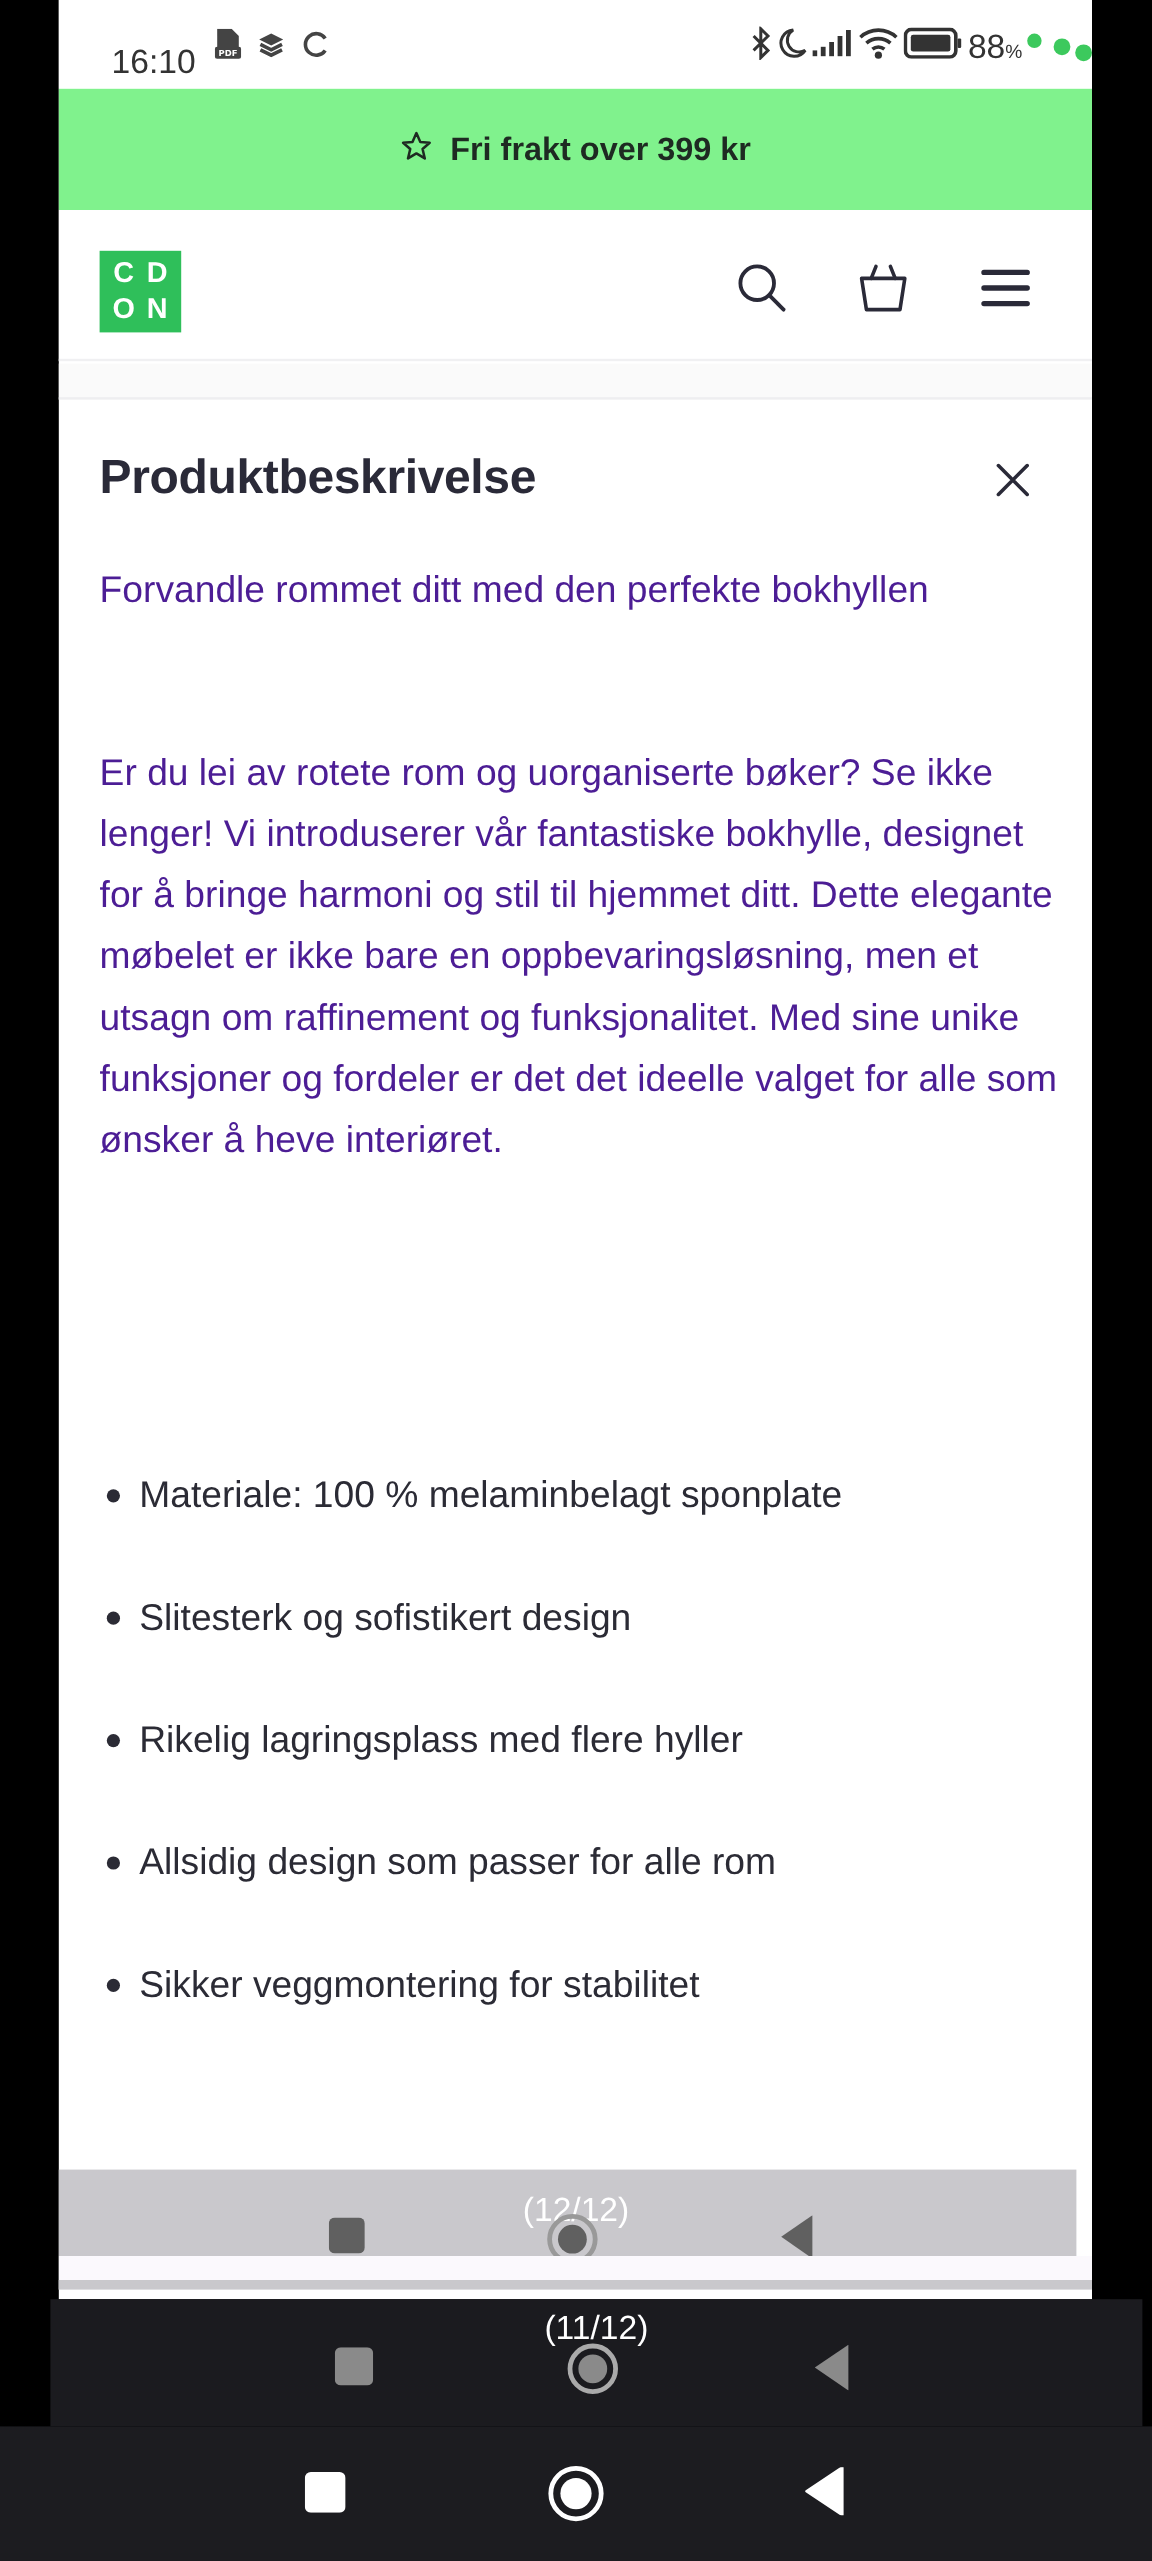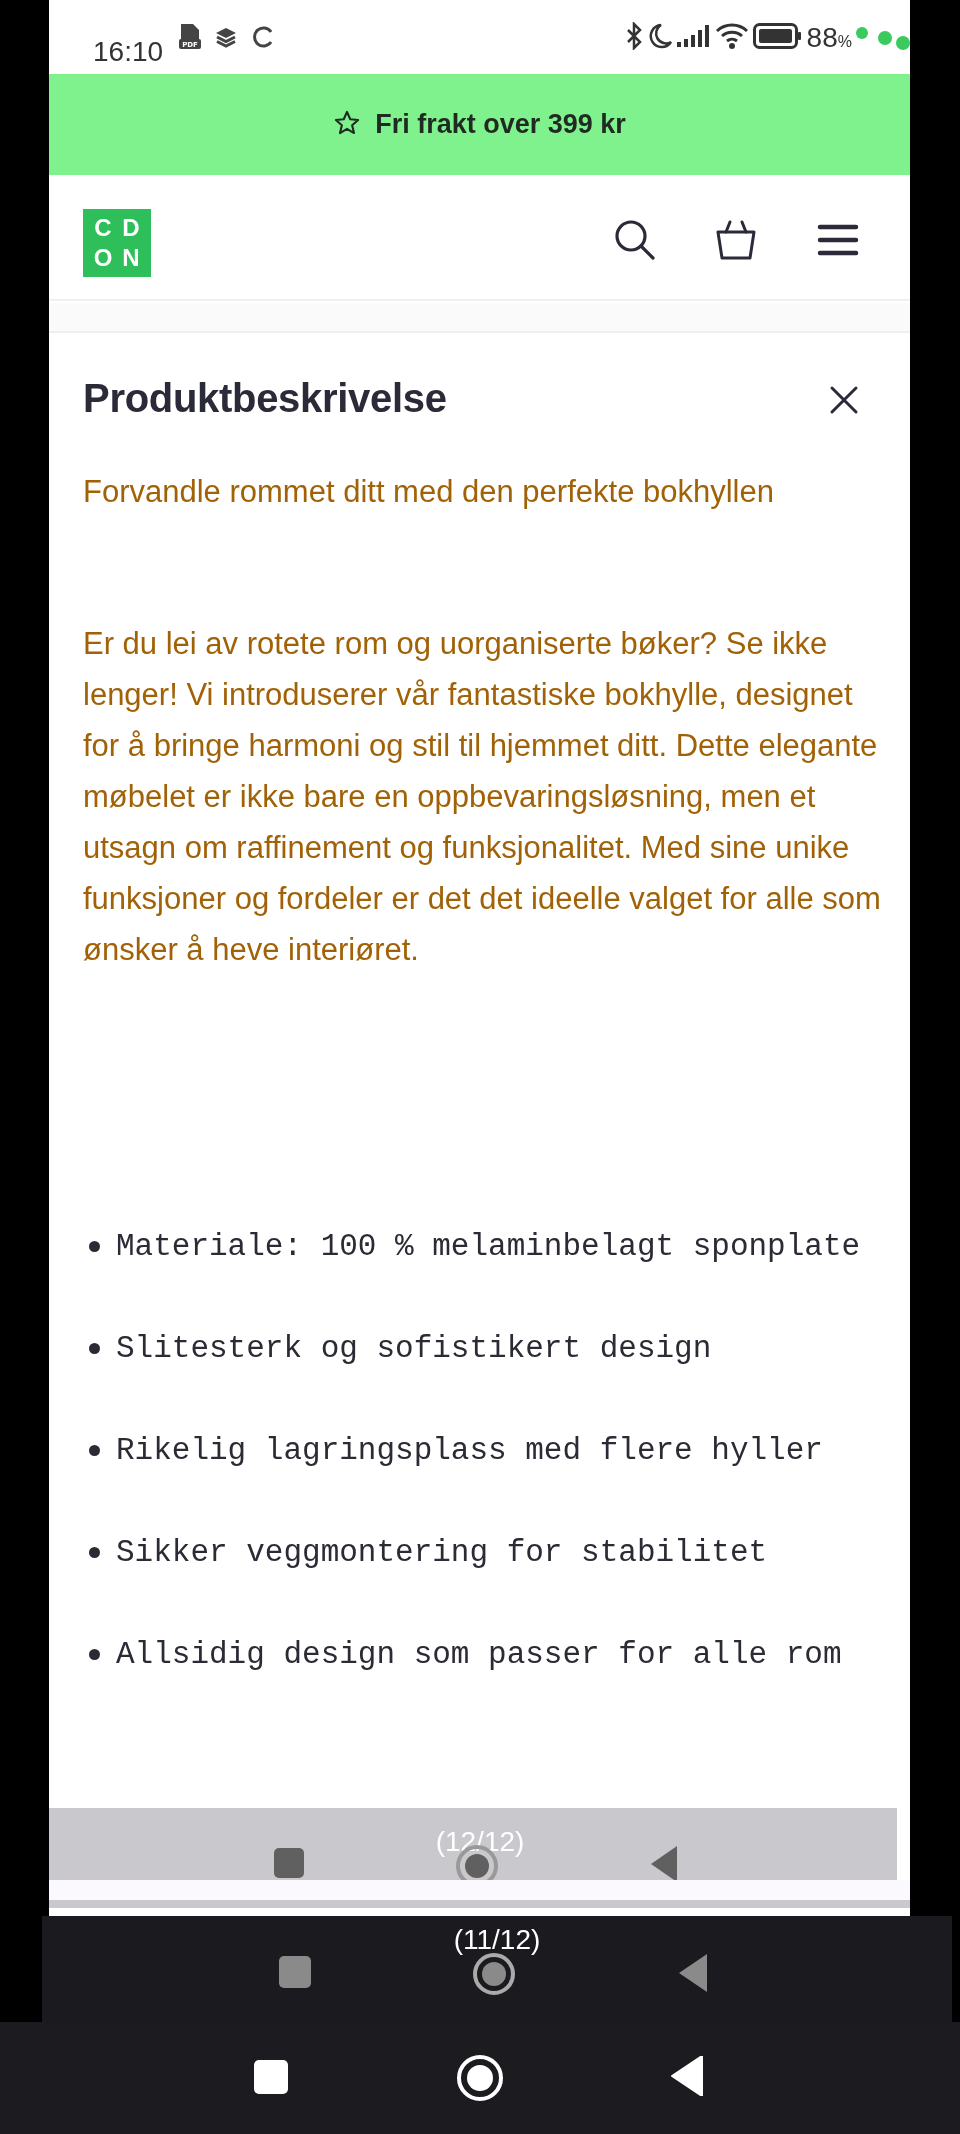--- a/index.html
+++ b/index.html
@@ -25,26 +25,26 @@
   .header { position: absolute; left: 0; top: 175px; width: 861px; height: 126px; background: #fff; border-bottom: 2px solid #f0f0f2; }
   .logo { position: absolute; left: 34px; top: 34px; width: 68px; height: 68px; background: #2fbf5a; display: grid; grid-template-columns: 1fr 1fr; grid-template-rows: 1fr 1fr; align-items: center; justify-items: center; padding: 4px 6px; }
   .logo span { color: #fff; font-weight: bold; font-size: 24px; line-height: 1; }
   .hdr-icon { position: absolute; top: 44px; width: 46px; height: 46px; display: flex; align-items: center; justify-content: center; cursor: pointer; }
 
   .strip { position: absolute; left: 0; top: 303px; width: 861px; height: 30px; background: #fafafa; border-bottom: 2px solid #eeeef0; }
 
   
   .panel-title { position: absolute; left: 34px; top: 376px; font-size: 40px; font-weight: bold; color: #2a2a38; letter-spacing: -0.3px; }
   .close-btn { position: absolute; left: 775px; top: 380px; width: 40px; height: 40px; cursor: pointer; }
-  .desc { position: absolute; left: 34px; width: 810px; font-size: 31px; line-height: 51px; color: #a16207; }
+  .desc { position: absolute; left: 34px; width: 810px; font-size: 31px; line-height: 51px; color: #4c1d95; }
   .desc-1 { top: 466px; }
   .desc-2 { top: 618px; }
 
   .features { position: absolute; left: 34px; top: 1195px; width: 810px; list-style: none; }
-  .features li { display: flex; align-items: center; height: 102px; font-size: 31px; color: #2b2b35; font-family: Liberation Mono, monospace; }
+  .features li { display: flex; align-items: center; height: 102px; font-size: 31px; color: #2b2b35; }
   .features li .bullet { width: 11px; height: 11px; border-radius: 50%; background: #2b2b35; margin: 0 16px 0 6px; flex: none; }
 
   
   .nav-ghost { position: absolute; left: 49px; top: 1808px; width: 848px; height: 72px; background: #c9c8cc; }
   .nav-ghost-under { position: absolute; left: 49px; top: 1880px; width: 861px; height: 28px; background: #fbf9fd; border-bottom: 8px solid #c9c8cc; }
   .nav-dark-1 { position: absolute; left: 25px; top: 1916px; width: 910px; height: 106px; background: #1b1b1f; margin-left: 17px; }
   .nav-dark-2 { position: absolute; left: 0; top: 2022px; width: 960px; height: 112px; background: #1c1c20; }
   .nav-label { position: absolute; width: 200px; text-align: center; color: #fff; font-size: 28px; font-family: "Liberation Sans Narrow", "Liberation Sans", sans-serif; }
   .nav-btn { position: absolute; cursor: pointer; }
 </style>
@@ -181,25 +181,25 @@
     <li>
         <span class="bullet"></span>
         <span>Slitesterk og sofistikert design</span>
       </li>
     <li>
         <span class="bullet"></span>
         <span>Rikelig lagringsplass med flere hyller</span>
       </li>
     <li>
         <span class="bullet"></span>
+        <span>Allsidig design som passer for alle rom</span>
+      </li>
+    <li>
+        <span class="bullet"></span>
         <span>Sikker veggmontering for stabilitet</span>
-      </li>
-    <li>
-        <span class="bullet"></span>
-        <span>Allsidig design som passer for alle rom</span>
       </li>
   </ul>
 </div>
 
 <div class="nav-ghost">
   <div class="nav-label" style="left:331px;top:18px">(12/12)</div>
   <div class="nav-btn" style="left:225px;top:40px">
     <span><svg width="30" height="30">
           <rect x="0" y="0" width="30" height="30" rx="5" fill="#606060"></rect>
         </svg></span>

